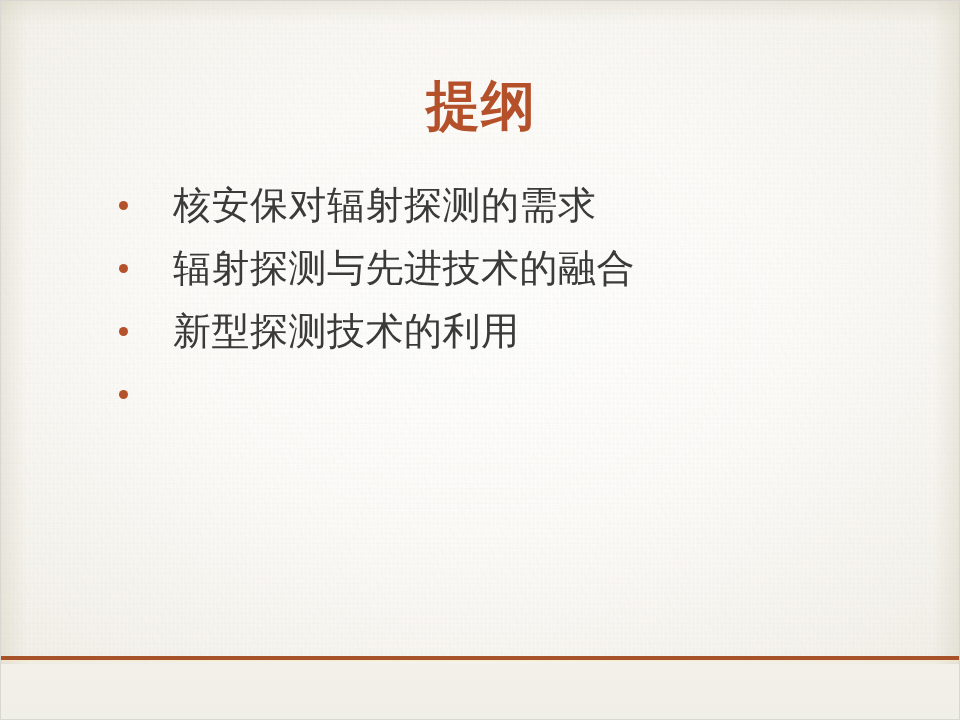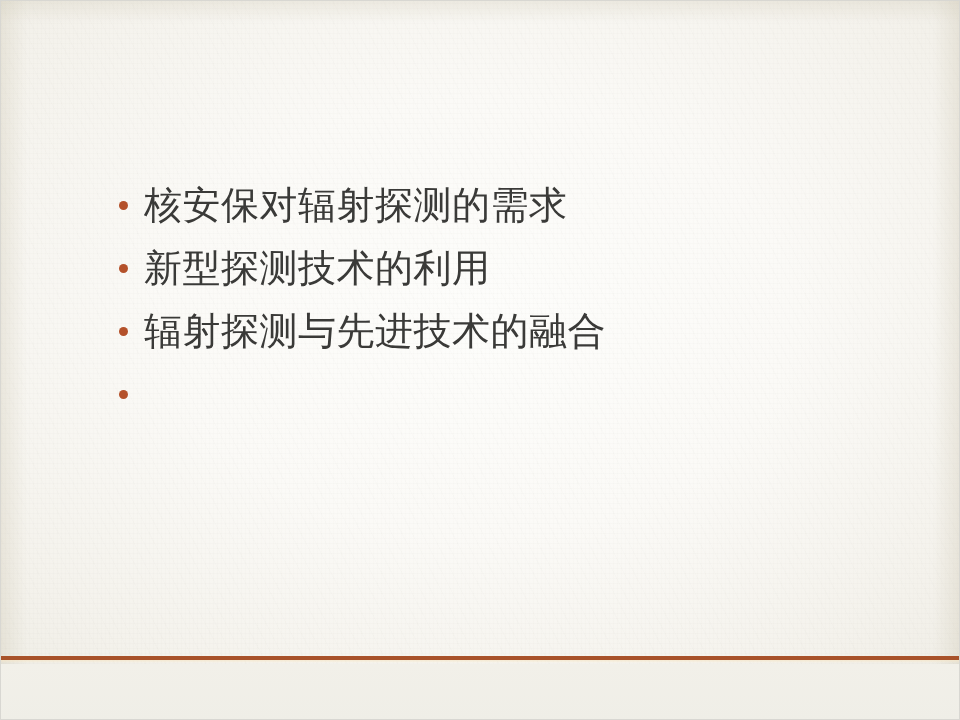--- a/index.html
+++ b/index.html
@@ -100,20 +100,21 @@
     border-radius: 50%;
     background: #b4512a;
   }
   .bullet-text {
     flex: 1 1 auto;
     font-size: 38px;
     line-height: 52px;
     color: #3a3a38;
     letter-spacing: .5px;
     white-space: nowrap;
+    margin-left: 29px;
   }
 
   
   #footer-rule {
     position: absolute;
     left: 0;
     top: 655px;
     width: 960px;
     height: 4px;
     background: #a8522a;
@@ -137,37 +138,40 @@
 </style>
 </head>
 <body>
 
 <div id="slide">
 
   <div id="paper-base"></div>
   <div id="paper-fibre"></div>
   <div id="paper-edge"></div>
 
+  <div id="title-block">
+    <div id="slide-title">提纲</div>
+  </div>
 
   <div id="bullet-list">
 
     <div class="bullet-row">
       <span class="bullet-dot"></span>
       <span class="bullet-text">核安保对辐射探测的需求</span>
     </div>
 
 
     <div class="bullet-row">
       <span class="bullet-dot"></span>
-      <span class="bullet-text">新型探测技术的利用</span>
+      <span class="bullet-text">辐射探测与先进技术的融合</span>
     </div>
 
     <div class="bullet-row">
       <span class="bullet-dot"></span>
-      <span class="bullet-text">辐射探测与先进技术的融合</span>
+      <span class="bullet-text">新型探测技术的利用</span>
     </div>
 
     <div class="bullet-row">
       <span class="bullet-dot"></span>
     </div>
 
   </div>
 
   <div id="footer-rule"></div>
   <div id="footer-rule-shadow"></div>

